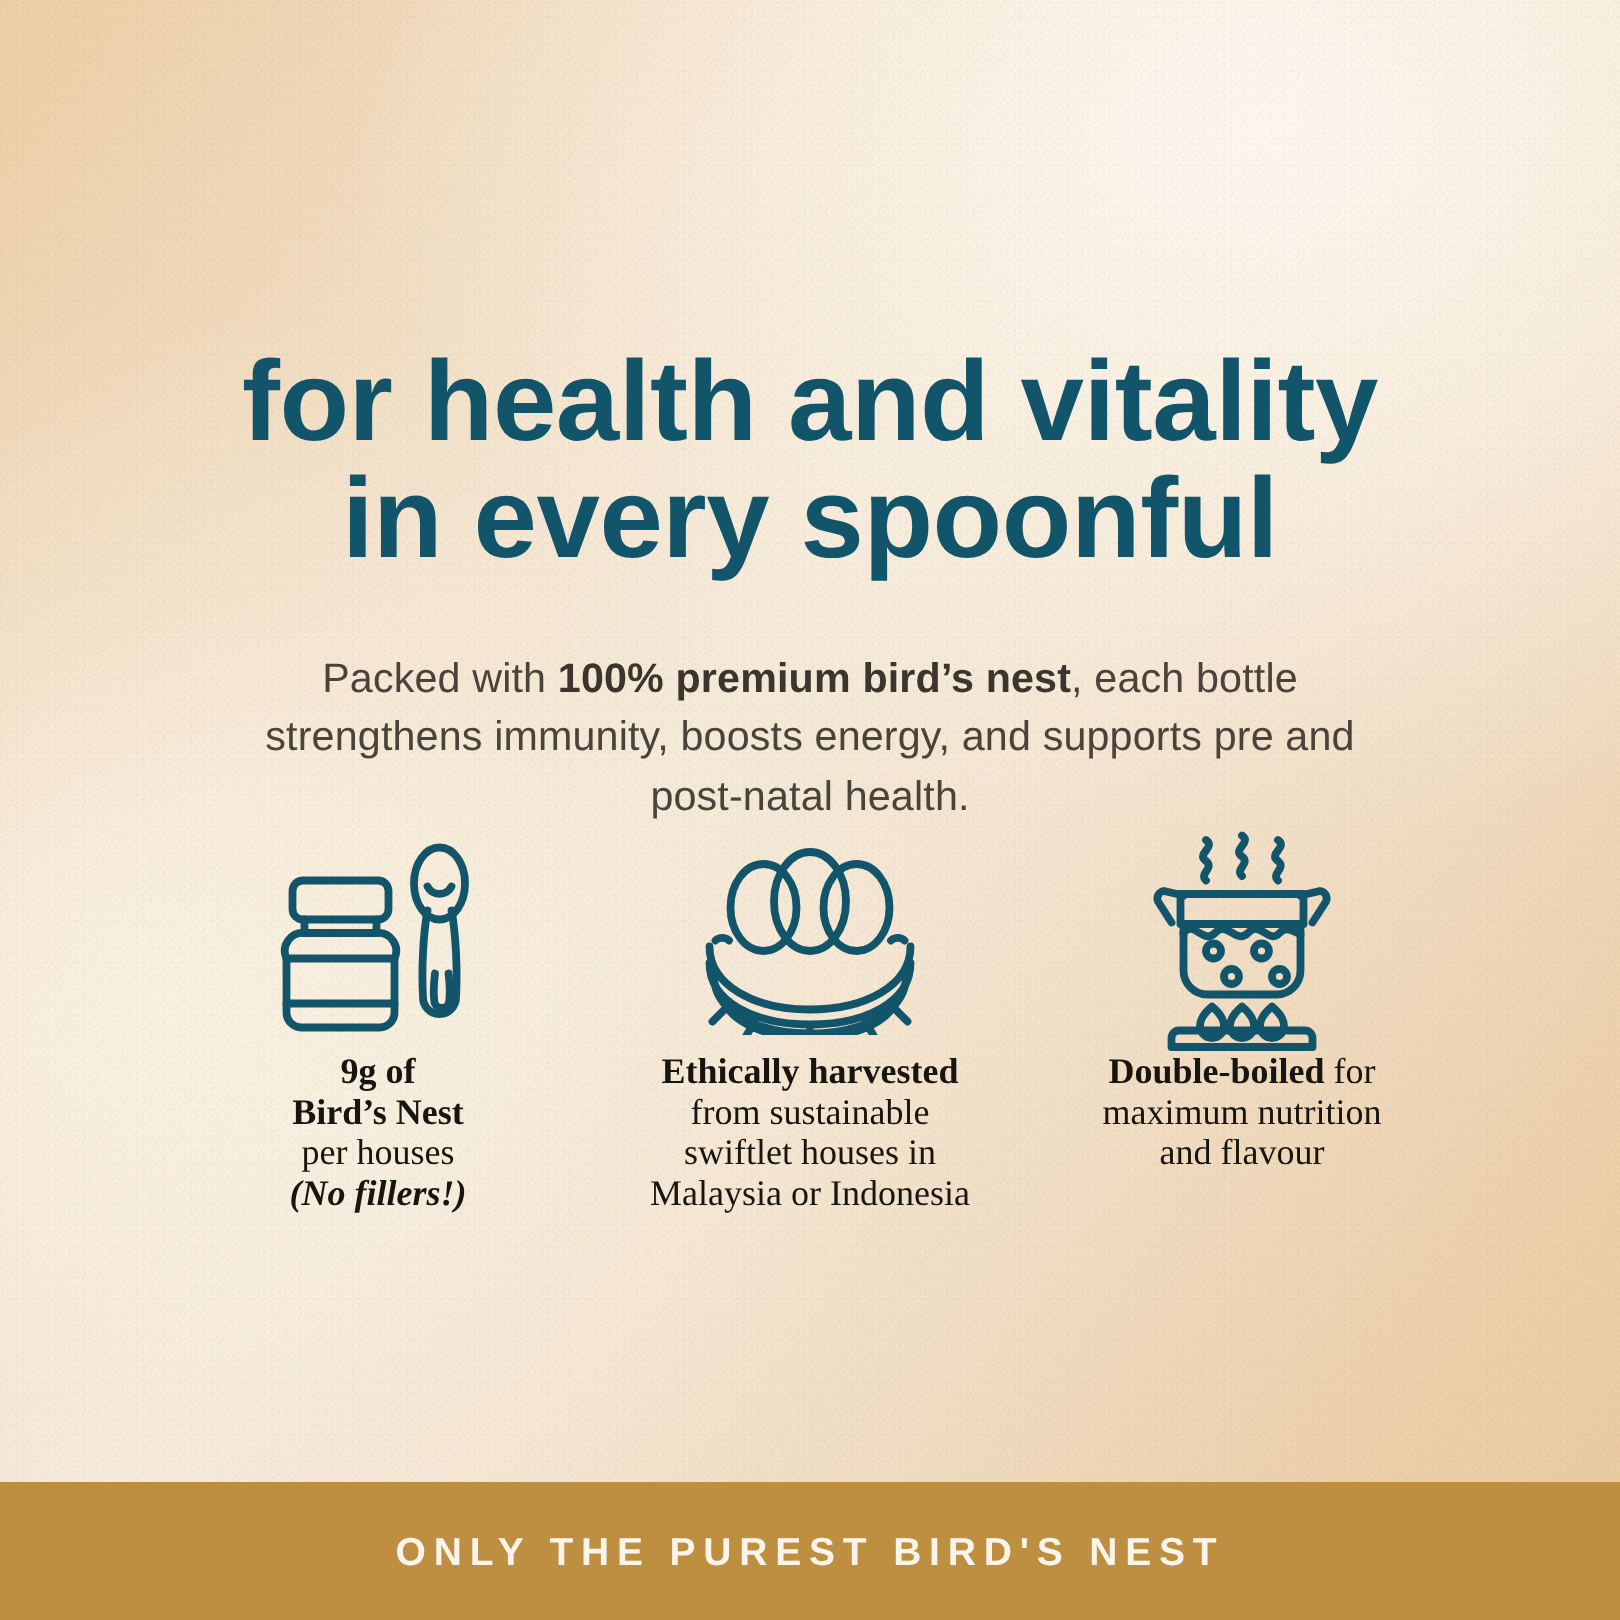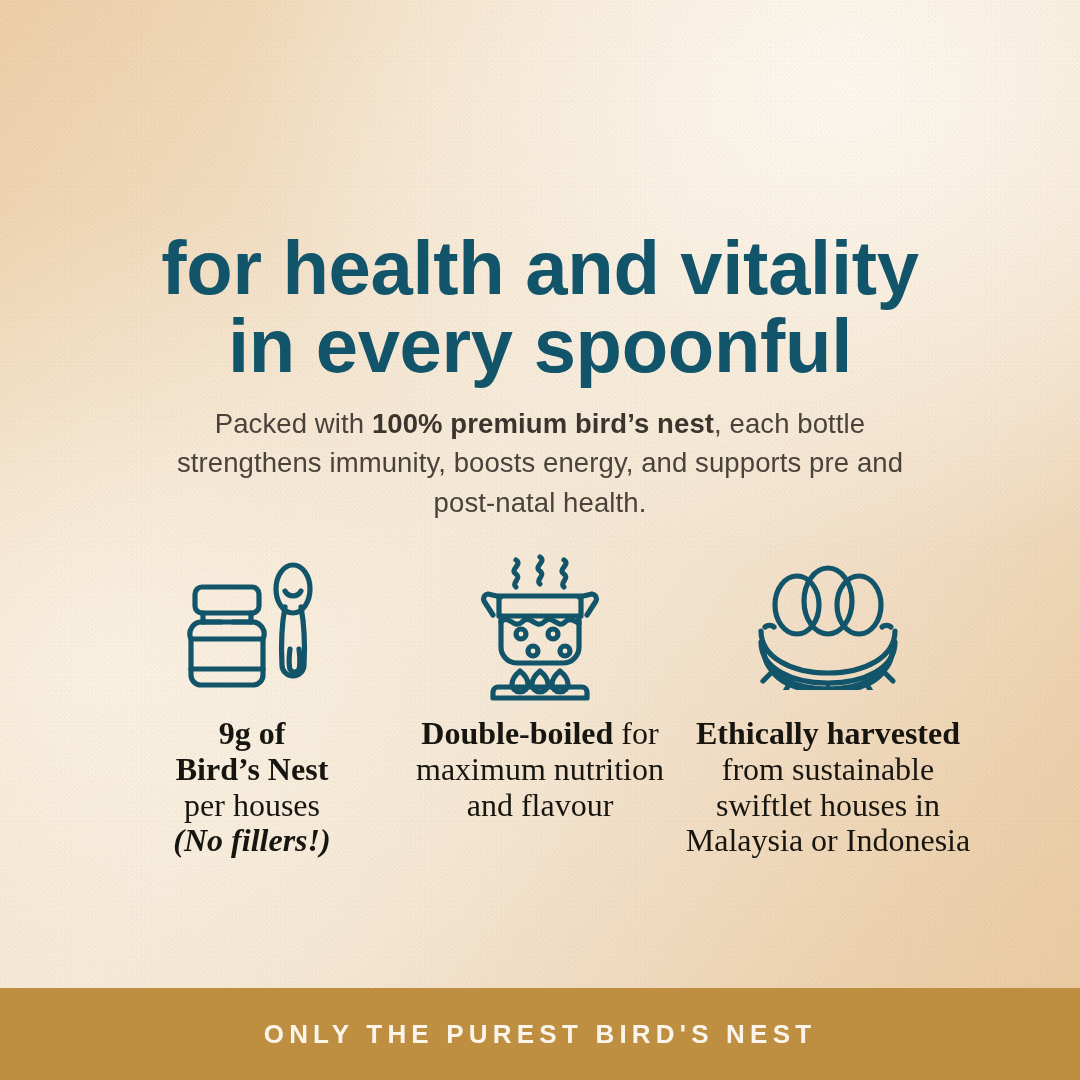--- a/index.html
+++ b/index.html
@@ -74,21 +74,21 @@
     font-size: 76px;
     line-height: 1.03;
     color: #12556A;
     letter-spacing: -0.3px;
     white-space: pre-line;
   }
 
   
   .intro {
     position: absolute;
-    top: 376px;
+    top: 404px;
     left: 50%;
     transform: translateX(-50%);
     width: 740px;
     text-align: center;
     font-family: "Liberation Sans", sans-serif;
     font-size: 27.5px;
     line-height: 1.45;
     color: #4A433B;
     letter-spacing: 0.1px;
   }
@@ -116,24 +116,23 @@
   }
   .icon-wrap {
     height: 150px;
     display: flex;
     align-items: center;
     justify-content: center;
   }
   .icon-wrap svg { display: block; }
 
   .caption {
-    margin-top: 14px;
     text-align: center;
     font-family: "Liberation Serif", "DejaVu Serif", serif;
-    font-size: 32px;
+    font-size: 24px;
     line-height: 1.12;
     color: #17150F;
   }
   .caption b { font-weight: 700; }
   .caption i { font-style: italic; font-weight: 700; }
 
   
   .banner {
     position: absolute;
     left: 0;
@@ -196,56 +195,20 @@
         <div class="caption">
           <b>9g of</b><br>
           <b>Bird’s Nest</b><br>
           <span>per houses</span><br>
           <i>(No fillers!)</i>
         </div>
       </div>
 
       <div class="feature">
         <div class="icon-wrap">
-          <svg width="150" height="150" viewBox="0 0 150 150" fill="none" stroke="#12556A" stroke-width="5.2" stroke-linecap="round" stroke-linejoin="round">
-
-            <path d="M51 8 c7 5 -7 9 0 14 c6 5 -5 8 0 13"></path>
-            <path d="M75 5 c7 5 -7 9 0 14 c6 5 -5 8 0 13"></path>
-            <path d="M99 8 c7 5 -7 9 0 14 c6 5 -5 8 0 13"></path>
-
-            <path d="M36 45 l-13 -3 a5 5 0 0 0 -4 7 l9 14"></path>
-            <path d="M114 45 l13 -3 a5 5 0 0 1 4 7 l-9 14"></path>
-
-            <path d="M34 44 h82 v20 h-82 z"></path>
-
-            <path d="M36 64 v31 a16 16 0 0 0 16 16 h46 a16 16 0 0 0 16 -16 v-31"></path>
-
-            <path d="M36 70 c7 -9 13 8 21 0 c8 -9 14 8 22 0 c8 -9 14 8 21 0 c5 -5 9 -1 14 1"></path>
-
-            <circle cx="56" cy="82" r="5"></circle>
-            <circle cx="88" cy="82" r="5"></circle>
-            <circle cx="68" cy="99" r="5"></circle>
-            <circle cx="100" cy="99" r="5"></circle>
-
-            <path d="M55 119 c-6 5 -8 9 -8 13 a8 8 0 0 0 16 0 c0 -4 -2 -8 -8 -13z"></path>
-            <path d="M75 119 c-6 5 -8 9 -8 13 a8 8 0 0 0 16 0 c0 -4 -2 -8 -8 -13z"></path>
-            <path d="M95 119 c-6 5 -8 9 -8 13 a8 8 0 0 0 16 0 c0 -4 -2 -8 -8 -13z"></path>
-
-            <path d="M33 135 h84 a5 5 0 0 1 5 5 v6 h-94 v-6 a5 5 0 0 1 5 -5z"></path>
-          </svg>
-        </div>
-        <div class="caption">
-          <b>Double-boiled</b><span> for</span><br>
-          <span>maximum nutrition</span><br>
-          <span>and flavour</span>
-        </div>
-      </div>
-
-      <div class="feature">
-        <div class="icon-wrap">
           <svg width="166" height="125" viewBox="0 0 166 125" fill="none" stroke="#12556A" stroke-width="5.2" stroke-linecap="round" stroke-linejoin="round">
 
             <ellipse cx="52" cy="40" rx="22" ry="29"></ellipse>
 
             <ellipse cx="114" cy="40" rx="22" ry="29"></ellipse>
 
             <ellipse cx="83" cy="36" rx="24" ry="33"></ellipse>
 
             <path d="M20 62 a6 5 0 0 1 9 0"></path>
             <path d="M137 62 a6 5 0 0 1 9 0"></path>
@@ -263,20 +226,56 @@
           </svg>
         </div>
         <div class="caption">
           <b>Ethically harvested</b><br>
           <span>from sustainable</span><br>
           <span>swiftlet houses in</span><br>
           <span>Malaysia or Indonesia</span>
         </div>
       </div>
 
+      <div class="feature">
+        <div class="icon-wrap">
+          <svg width="150" height="150" viewBox="0 0 150 150" fill="none" stroke="#12556A" stroke-width="5.2" stroke-linecap="round" stroke-linejoin="round">
+
+            <path d="M51 8 c7 5 -7 9 0 14 c6 5 -5 8 0 13"></path>
+            <path d="M75 5 c7 5 -7 9 0 14 c6 5 -5 8 0 13"></path>
+            <path d="M99 8 c7 5 -7 9 0 14 c6 5 -5 8 0 13"></path>
+
+            <path d="M36 45 l-13 -3 a5 5 0 0 0 -4 7 l9 14"></path>
+            <path d="M114 45 l13 -3 a5 5 0 0 1 4 7 l-9 14"></path>
+
+            <path d="M34 44 h82 v20 h-82 z"></path>
+
+            <path d="M36 64 v31 a16 16 0 0 0 16 16 h46 a16 16 0 0 0 16 -16 v-31"></path>
+
+            <path d="M36 70 c7 -9 13 8 21 0 c8 -9 14 8 22 0 c8 -9 14 8 21 0 c5 -5 9 -1 14 1"></path>
+
+            <circle cx="56" cy="82" r="5"></circle>
+            <circle cx="88" cy="82" r="5"></circle>
+            <circle cx="68" cy="99" r="5"></circle>
+            <circle cx="100" cy="99" r="5"></circle>
+
+            <path d="M55 119 c-6 5 -8 9 -8 13 a8 8 0 0 0 16 0 c0 -4 -2 -8 -8 -13z"></path>
+            <path d="M75 119 c-6 5 -8 9 -8 13 a8 8 0 0 0 16 0 c0 -4 -2 -8 -8 -13z"></path>
+            <path d="M95 119 c-6 5 -8 9 -8 13 a8 8 0 0 0 16 0 c0 -4 -2 -8 -8 -13z"></path>
+
+            <path d="M33 135 h84 a5 5 0 0 1 5 5 v6 h-94 v-6 a5 5 0 0 1 5 -5z"></path>
+          </svg>
+        </div>
+        <div class="caption">
+          <b>Double-boiled</b><span> for</span><br>
+          <span>maximum nutrition</span><br>
+          <span>and flavour</span>
+        </div>
+      </div>
+
     </div>
 
     <div class="banner">
       <span class="banner-text">ONLY THE PUREST BIRD'S NEST</span>
     </div>
 
   </div>
 </div>
 
 </body></html>

